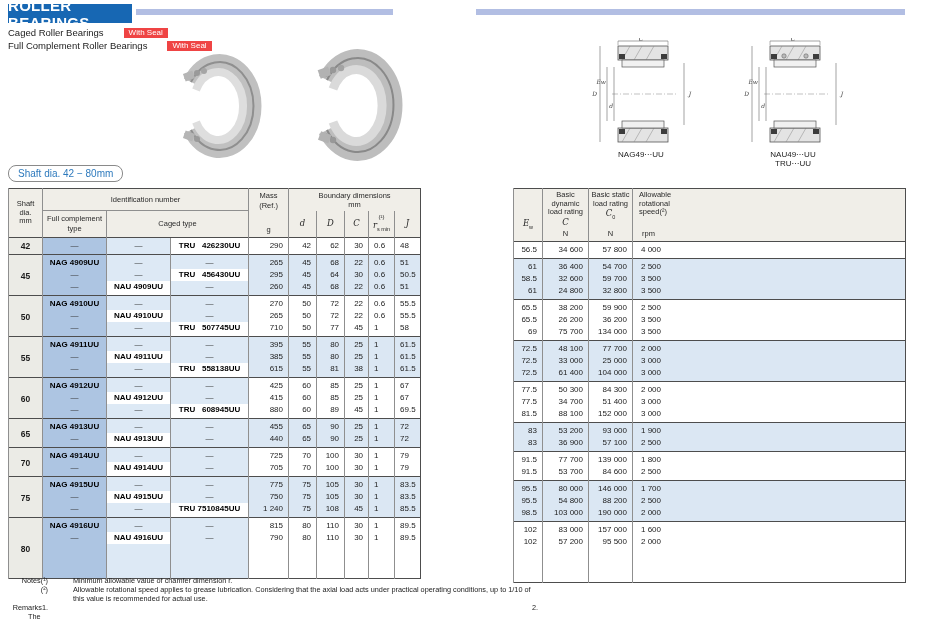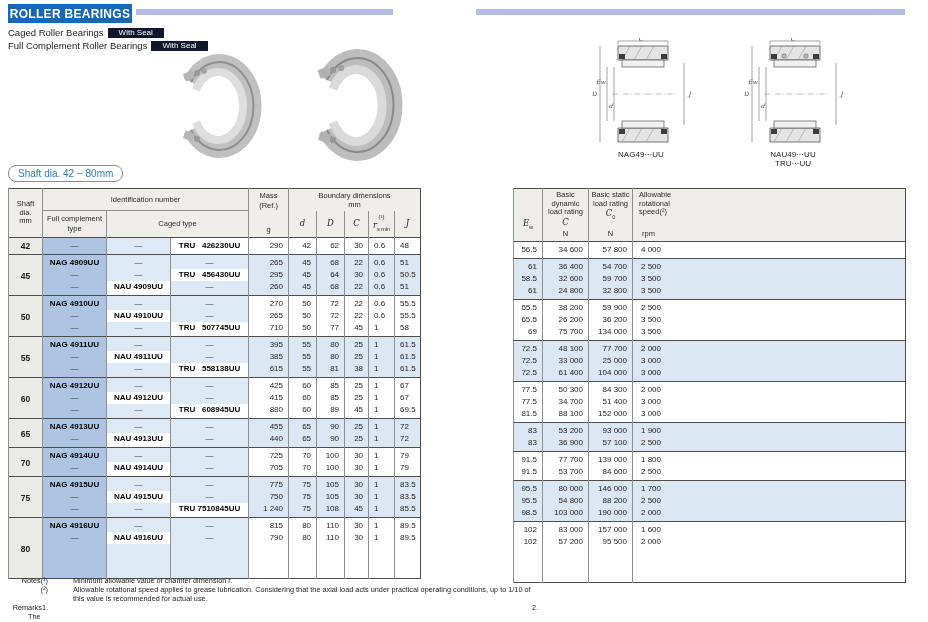--- a/index.html
+++ b/index.html
@@ -1,25 +1,25 @@
 <!DOCTYPE html>
 <html><head>
 <meta charset="utf-8">
 <style>
   html,body{margin:0;padding:0;background:#fff;width:928px;height:622px;overflow:hidden;
     font-family:"Liberation Sans",sans-serif;color:#1c1c1c;position:relative;}
   .abs{position:absolute;}
   
   .title-box{left:8px;top:4px;width:124px;height:19px;background:#1767b3;color:#fff;
-    font-weight:bold;font-size:12px;letter-spacing:.3px;display:flex;align-items:center;justify-content:center;}
+    font-weight:bold;font-size:15px;letter-spacing:.3px;display:flex;align-items:center;justify-content:center;}
   .bar{top:9px;height:6px;background:#b2bee3;}
   .bar1{left:136px;width:257px;}
   .bar2{left:476px;width:429px;}
-  .subtitle{left:8px;font-size:9.5px;color:#222;display:flex;align-items:center;gap:4px;height:11px;}
-  .seal-badge{background:#0f172a;color:#fff;font-size:8px;padding:0 11px;line-height:10px;display:inline-block;}
+  .subtitle{left:8px;font-size:9.5px;color:#222;display:flex;align-items:center;gap:20px;height:11px;}
+  .seal-badge{background:#ef4444;color:#fff;font-size:8px;padding:0 5px;line-height:10px;display:inline-block;}
   
   .pill{left:8px;top:165px;height:15px;border:1px solid #8a8a8a;border-radius:8px;
     display:flex;align-items:center;padding:0 9px;font-size:10px;color:#2e7abd;background:#fff;}
   
   table{border-collapse:collapse;table-layout:fixed;}
   .ltable{left:8px;top:188px;width:412px;}
   .rtable{left:513px;top:188px;width:392px;}
   table{border:1px solid #4d4d4d;}
   th,td{margin:0;padding:0;font-size:8px;line-height:10px;font-weight:normal;overflow:hidden;}
   thead th{background:#f0eee8;border-left:1px solid #8f8f8f;text-align:center;color:#2a2a2a;font-size:7.5px;}

